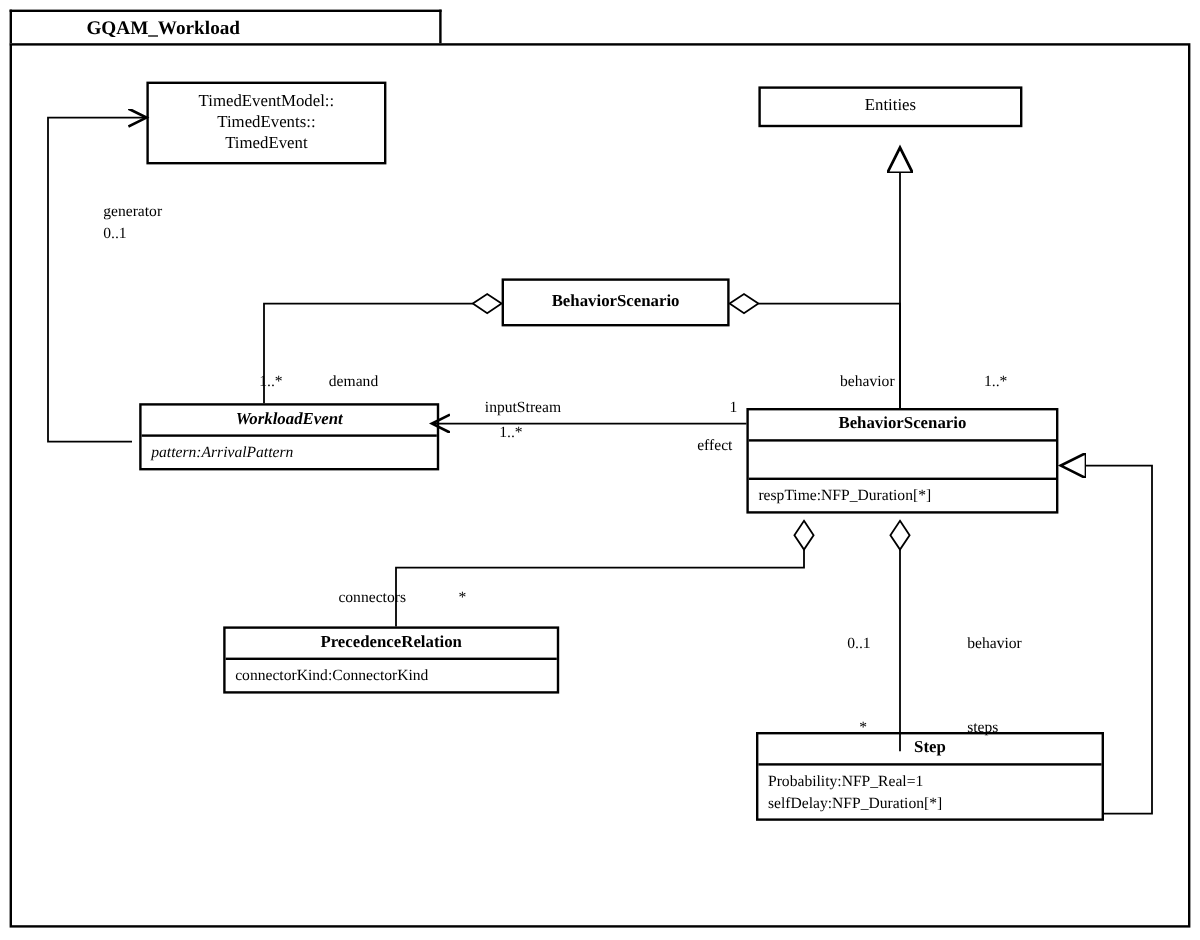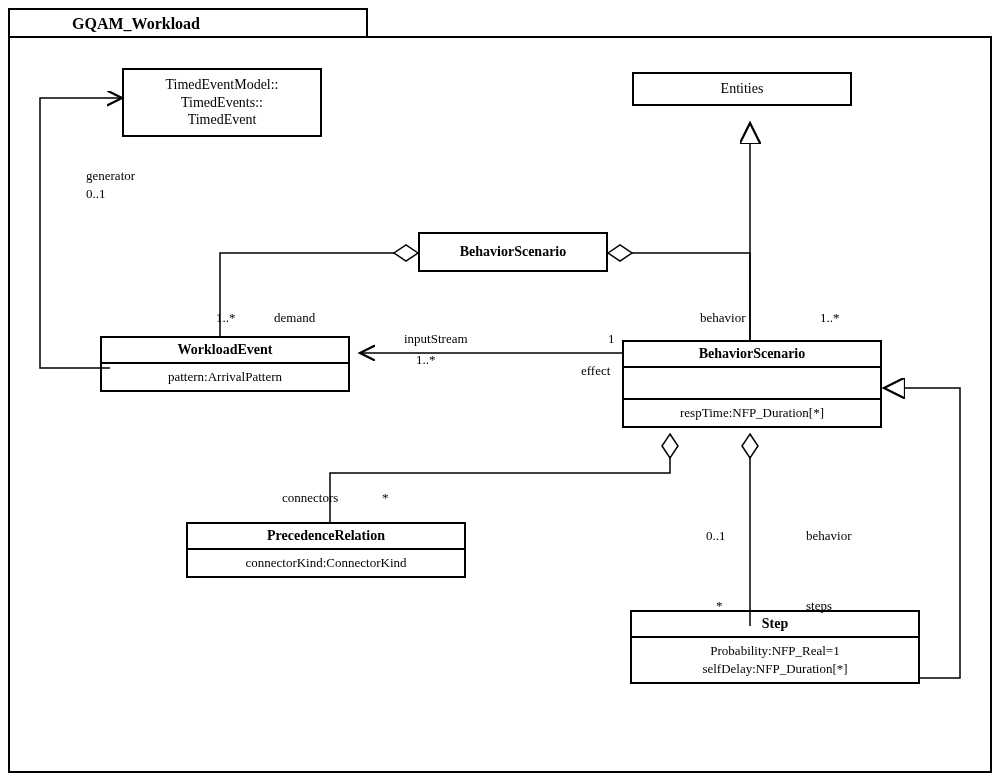--- a/index.html
+++ b/index.html
@@ -53,21 +53,21 @@
   .class-header {
     font-weight: bold;
     padding: 4px 8px;
     border-bottom: 2px solid #000;
   }
   .class-header.no-sep {
     border-bottom: none;
   }
   .class-attrs {
     padding: 4px 8px;
-    text-align: center;
+    text-align: left;
     font-size: 13px;
     line-height: 1.4;
   }
   .label {
     position: absolute;
     font-size: 13px;
     background: transparent;
     white-space: nowrap;
     margin-left: 36px;
   }
@@ -104,21 +104,21 @@
     <div class="class-box" style="left:622px; top:34px; width:220px;">
       <div class="class-header no-sep multiline-ref">
         <div style="font-weight:normal">Entities</div>
       </div>
     </div>
 
     <div class="class-box" style="left:408px; top:194px; width:190px;">
       <div class="class-header no-sep" style="padding:10px 8px">BehaviorScenario</div>
     </div>
 
-    <div class="class-box" style="left:90px; top:298px; width:250px;">
+    <div class="class-box" style="left:106px; top:298px; width:250px;font-style:italic;">
       <div class="class-header">WorkloadEvent</div>
       <div class="class-attrs">
         <div>pattern:ArrivalPattern</div>
       </div>
     </div>
 
     <div class="class-box" style="left:612px; top:302px; width:260px;">
       <div class="class-header">BehaviorScenario</div>
       <div class="class-attrs" style="height:30px"></div>
       <div class="class-attrs" style="border-top:2px solid #000">

